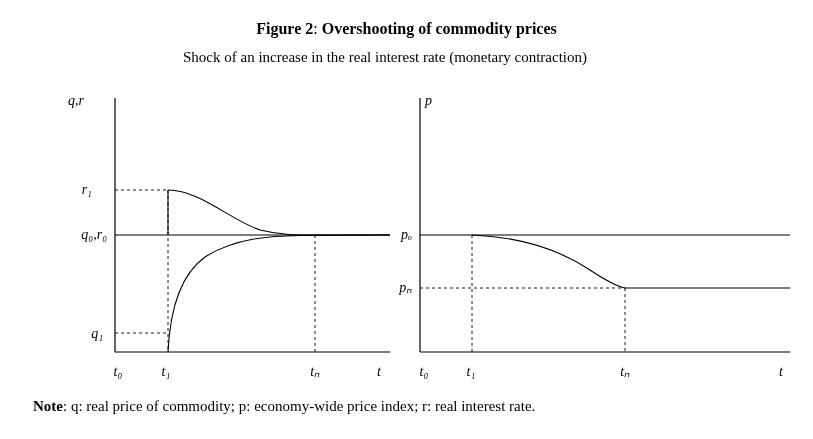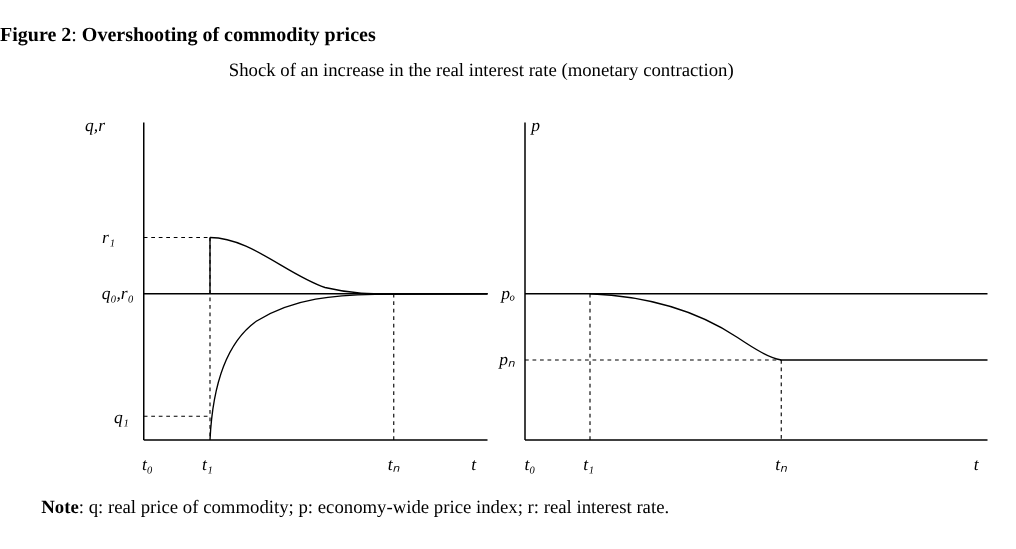--- a/index.html
+++ b/index.html
@@ -18,20 +18,21 @@
   .page {
     position: relative;
     width: 813px;
     height: 439px;
   }
   .fig-title {
     position: absolute;
     top: 20px;
     left: 0;
     width: 813px;
+    text-align: center;
     font-size: 16px;
     font-weight: bold;
   }
   .fig-title .title-colon { font-weight: normal; }
   .fig-subtitle {
     position: absolute;
     top: 49px;
     left: 0;
     width: 770px;
     text-align: center;

